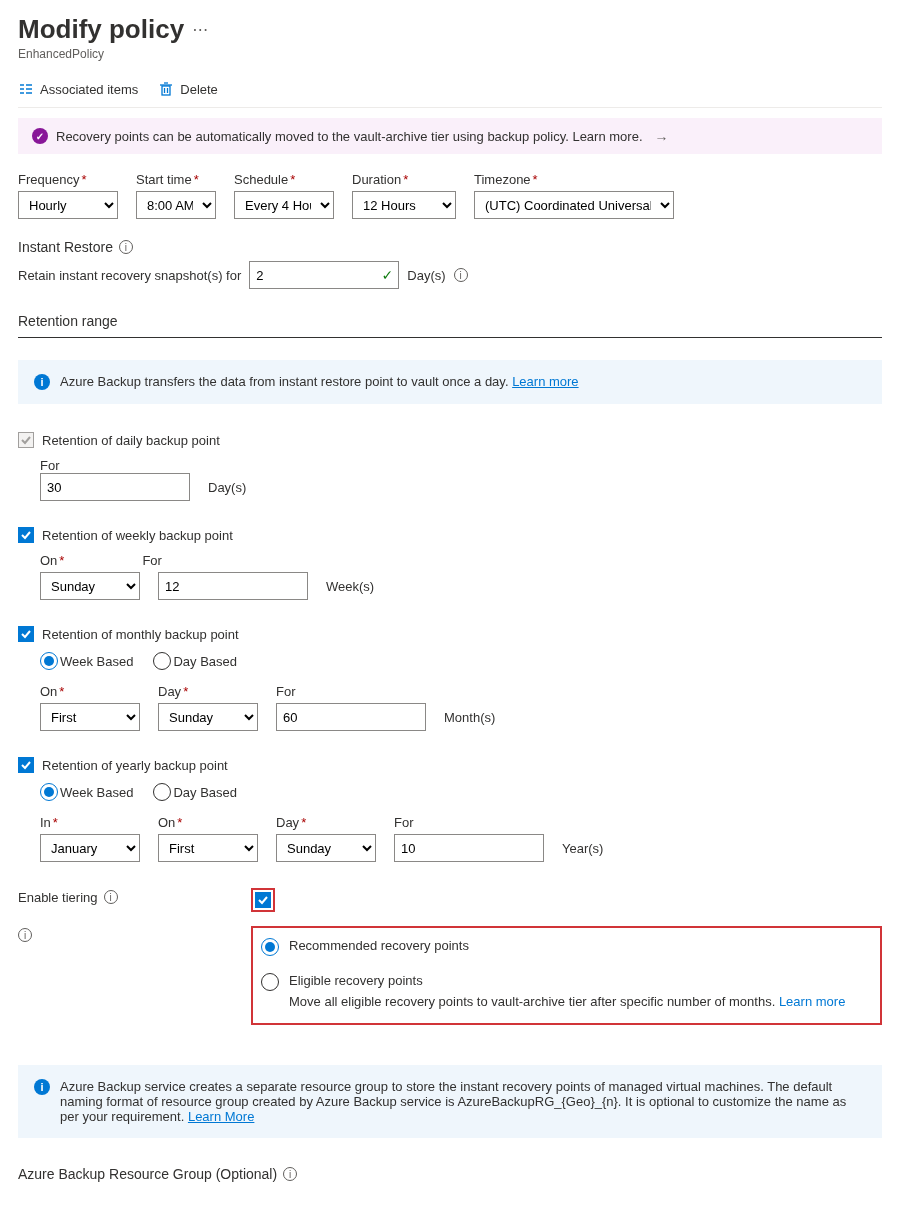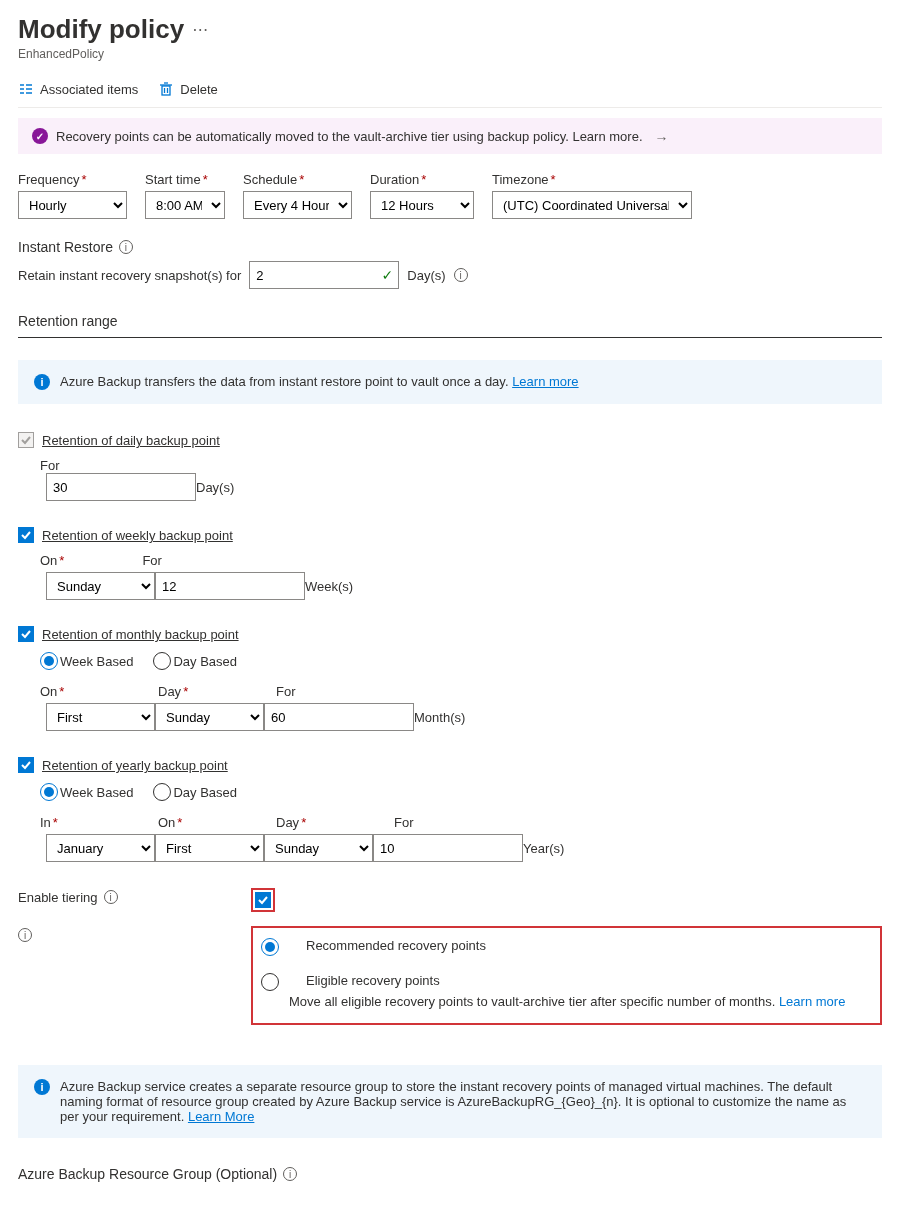--- a/index.html
+++ b/index.html
@@ -26,50 +26,50 @@
   .circle-icon { width:16px;height:16px;border-radius:50%; background:#881798; display:inline-flex;align-items:center;justify-content:center;color:#fff;font-size:10px;font-weight:bold;}
   .arrow-right { color:#605e5c; font-size:14px; margin-left:4px;}
   .form-row { display:flex; gap:18px; margin-bottom:20px;}
   .form-col { display:flex; flex-direction:column; gap:4px;}
   .lbl { font-size:13px; color:#323130;}
   .req { color:#a80000; margin-left:2px;}
   select, input[type=text] {
     font-family: inherit; font-size:13px; padding:4px 6px; border:1px solid #8a8886;
     background:#fff; height:28px;
   }
-  .w100{width:109px}.w80{width:80px}.w94{width:104px}.w200{width:200px}.w150{width:150px}
+  .w100{width:100px}.w80{width:80px}.w94{width:104px}.w200{width:200px}.w150{width:150px}
   .section-head { font-size:14px; font-weight:400; margin:6px 0 6px 0; display:flex; align-items:center; gap:6px;}
   .info-i { display:inline-flex; width:14px;height:14px; border:1px solid #605e5c; border-radius:50%; align-items:center; justify-content:center; font-size:10px; color:#605e5c;}
   .inline-row { display:flex; align-items:center; gap:8px; margin-bottom:24px;}
   .hr { border:none; border-top:1px solid #323130; margin:8px 0 22px 0;}
   .info-banner { background:#EFF6FC; padding:14px 16px; display:flex; gap:10px; font-size:13px; margin-bottom:28px;}
   .info-blue-icon { width:16px;height:16px;border-radius:50%;background:#0078d4;color:#fff;display:inline-flex;align-items:center;justify-content:center;font-size:11px;font-weight:bold;flex-shrink:0;}
   a.link { color:#0078d4; text-decoration:underline;}
-  .chk-row { display:flex; align-items:flex-end; gap:8px; margin-bottom:10px;text-decoration:underline;}
+  .chk-row { display:flex; align-items:flex-end; gap:8px; margin-bottom:10px;}
   .chk { width:16px;height:16px;border:1px solid #323130;display:inline-flex;align-items:center;justify-content:center;cursor:pointer; flex-shrink:0;}
   .chk.checked { background:#0078d4; border-color:#0078d4; color:#fff;}
   .chk.disabled { background:#f3f2f1; border-color:#a19f9d; color:#a19f9d;}
   .chk svg { width:12px;height:12px;}
   .indent { margin-left:22px;}
   .sublabel-row { display:flex; gap:78px; margin-bottom:4px;}
-  .field-row { display:flex; align-items:center; margin-bottom:26px;margin-left:6px;}
+  .field-row { display:flex; gap:18px; align-items:center; margin-bottom:26px;}
   .unit { font-size:13px;}
   .radio-row { display:flex; gap:20px; margin-bottom:14px;}
   .radio { display:flex; align-items:center; gap:2px; cursor:pointer;}
   .radio-outer { width:18px;height:18px;border:1px solid #323130;border-radius:50%;display:inline-flex;align-items:center;justify-content:center; flex-shrink:0;}
   .radio-outer.sel { border-color:#0078d4;}
   .radio-inner { width:10px;height:10px;border-radius:50%; background:#0078d4;}
   .highlight-box { border:2px solid #d13438; padding:2px;}
   .tiering-row { display:flex; gap:23px; margin-bottom:14px;}
   .tiering-label-col{ width:210px; padding-top:2px; display:flex; align-items:flex-start; gap:6px;}
   .tiering-opts { border:2px solid #d13438; padding:10px 10px 10px 8px; flex:1;}
   .opt-block { display:flex; gap:10px; margin-bottom:14px;}
   .opt-block:last-child{margin-bottom:4px;}
   .opt-text{ flex:1;}
-  .opt-title{ margin-bottom:6px;margin-left:17px;}
+  .opt-title{ margin-bottom:6px;}
   .opt-desc{ font-size:13px; color:#323130;}
   input::placeholder{color:#605e5c;}
   .valid-input { position:relative;}
   .green-check { position:absolute; right:6px; top:6px; color:#107c10; font-size:14px; pointer-events:none;}
   .learn-link { color:#0078d4; text-decoration:none;}
 </style>
 </head>
 <body>
 
 <div class="header-row">

